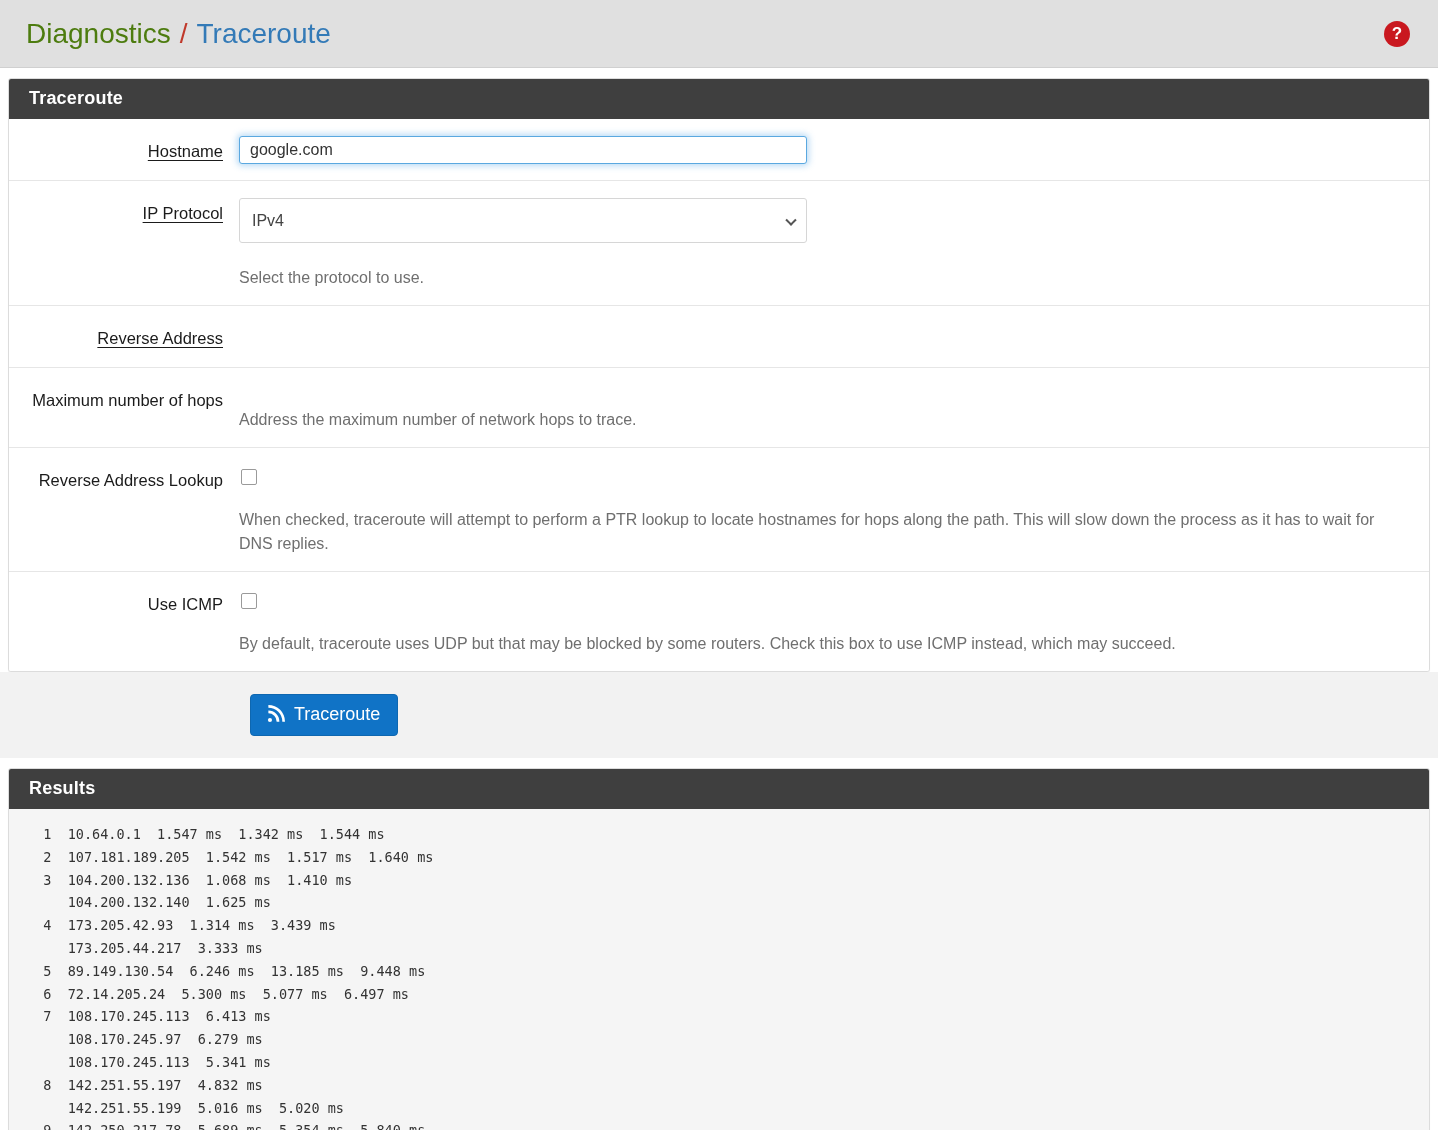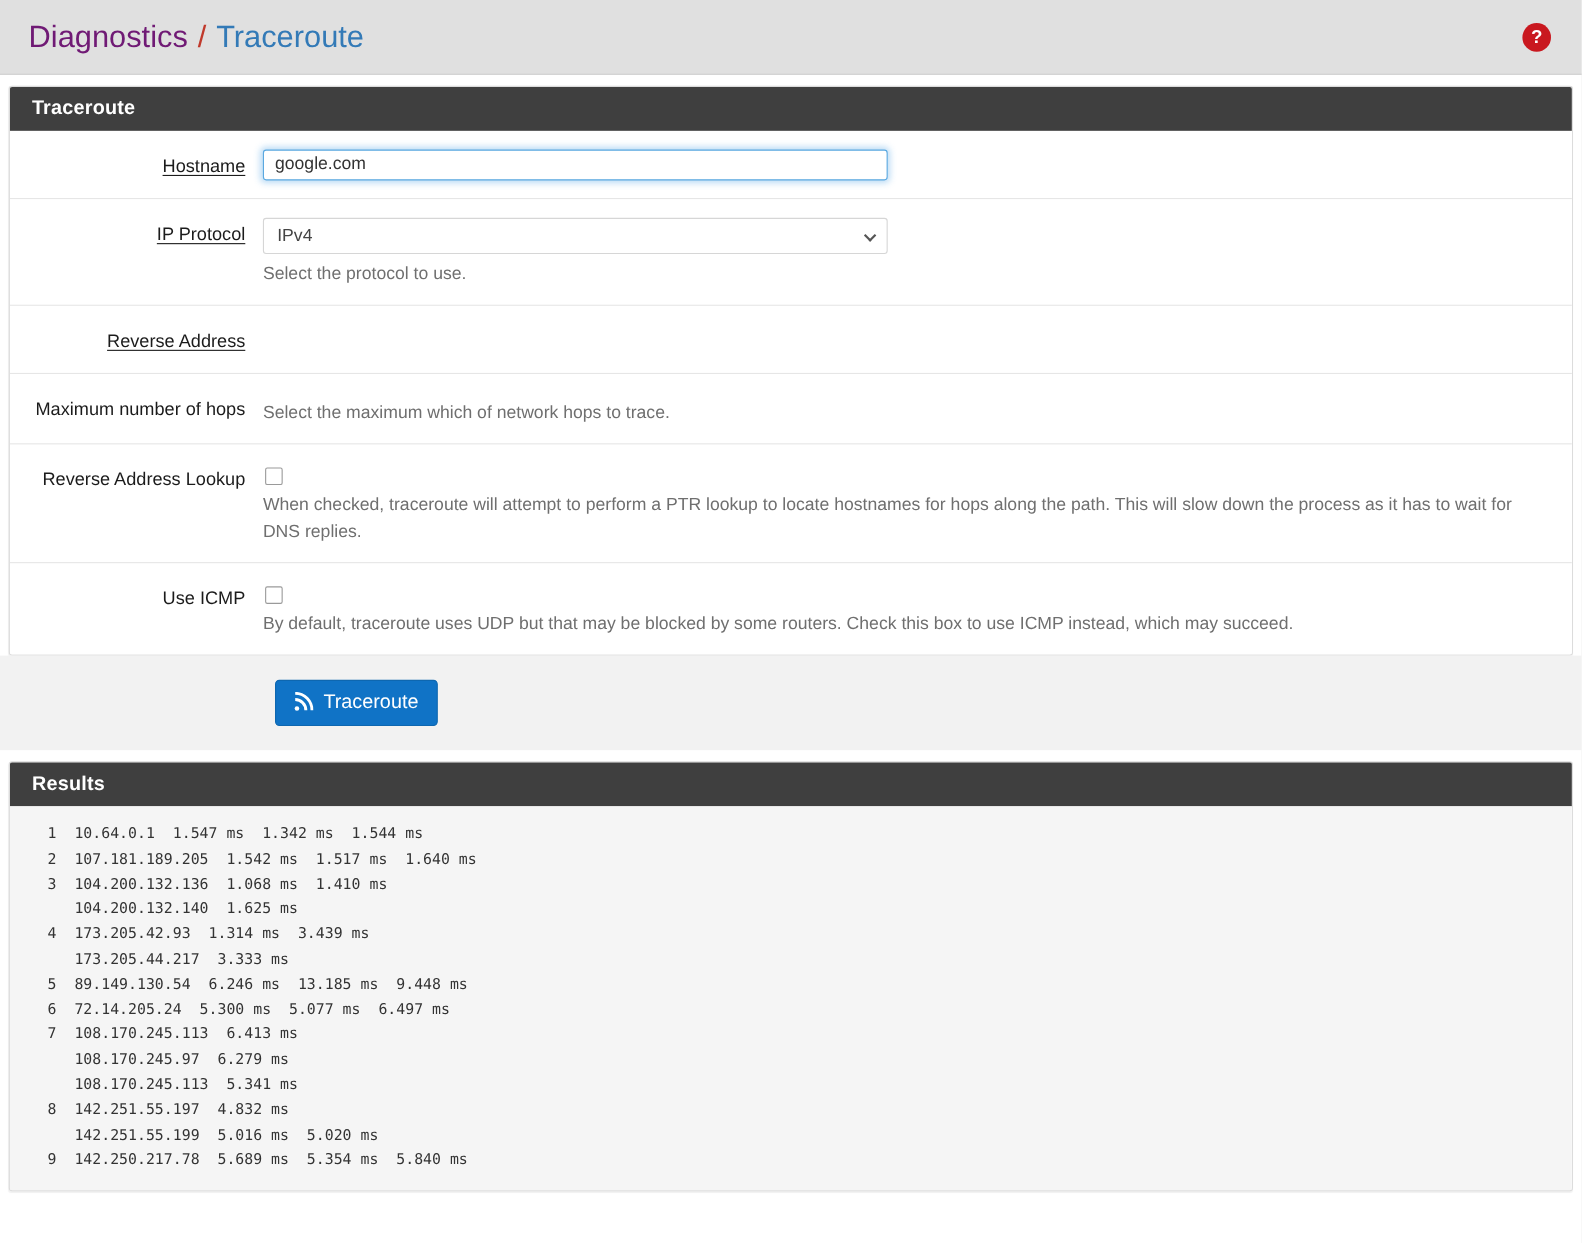--- a/index.html
+++ b/index.html
@@ -15,21 +15,21 @@
   .breadcrumb-bar {
     height: 68px;
     background: #e0e0e0;
     border-bottom: 1px solid #d0d0d0;
     display: flex;
     align-items: center;
     padding: 0 20px 0 26px;
     position: relative;
   }
   .crumbs { display: flex; align-items: baseline; font-size: 28px; }
-  .crumb-root { color: #701a75; }
+  .crumb-root { color: #4d7c0f; }
   .crumb-sep { color: #c0392b; margin: 0 9px; font-size: 28px; }
   .crumb-current { color: #337ab7; }
   .help-icon {
     position: absolute; right: 28px; top: 50%; transform: translateY(-50%);
     width: 26px; height: 26px; border-radius: 50%;
     background: #c9181f; color: #ffffff;
     font-size: 17px; font-weight: bold;
     display: flex; align-items: center; justify-content: center;
     cursor: pointer; line-height: 1;
   }
@@ -83,21 +83,21 @@
     color: #333333;
     border: 1px solid #5aa8e0;
     border-radius: 3px;
     outline: none;
     box-shadow: 0 0 6px 2px rgba(102,175,233,.45);
     background: #ffffff;
   }
 
   .select-wrap { position: relative; width: 568px; }
   select.sel {
-    width: 100%; height: 33px;
+    width: 100%; height: 45px;
     padding: 4px 30px 4px 12px;
     font-size: 16px;
     font-family: "Liberation Sans", sans-serif;
     color: #444444;
     background: #ffffff;
     border: 1px solid #d6d6d6;
     border-radius: 3px;
     appearance: none; -webkit-appearance: none; -moz-appearance: none;
     outline: none;
   }
@@ -105,21 +105,21 @@
     position: absolute; right: 12px; top: 50%;
     transform: translateY(-60%) rotate(45deg);
     width: 8px; height: 8px;
     border-right: 2px solid #555; border-bottom: 2px solid #555;
     pointer-events: none;
   }
 
   .help-text {
     font-size: 16px;
     color: #6f6f6f;
-    margin-top: 7px;
+    margin-top: 23px;
     line-height: 1.45;
     max-width: 1160px;
   }
 
   input.cb {
     width: 16px; height: 16px; margin: 4px 0 0 2px;
     border: 1px solid #9a9a9a; border-radius: 2px;
     appearance: none; -webkit-appearance: none;
     background: #ffffff; cursor: pointer; display: block;
   }
@@ -195,21 +195,21 @@
 
       <div class="form-row">
         <div class="form-label">
           <span class="u">Reverse Address</span>
         </div>
       </div>
 
       <div class="form-row">
         <div class="form-label">Maximum number of hops</div>
         <div class="form-control-col">
-          <div class="help-text">Select the maximum which of network hops to trace.</div>
+          <div class="help-text">Address the maximum number of network hops to trace.</div>
         </div>
       </div>
 
       <div class="form-row">
         <div class="form-label">Reverse Address Lookup</div>
         <div class="form-control-col">
           <input class="cb" type="checkbox" style="">
           <div class="help-text">When checked, traceroute will attempt to perform a PTR lookup to locate hostnames for hops along the path. This will slow down the process as it has to wait for DNS replies.</div>
         </div>
       </div>

